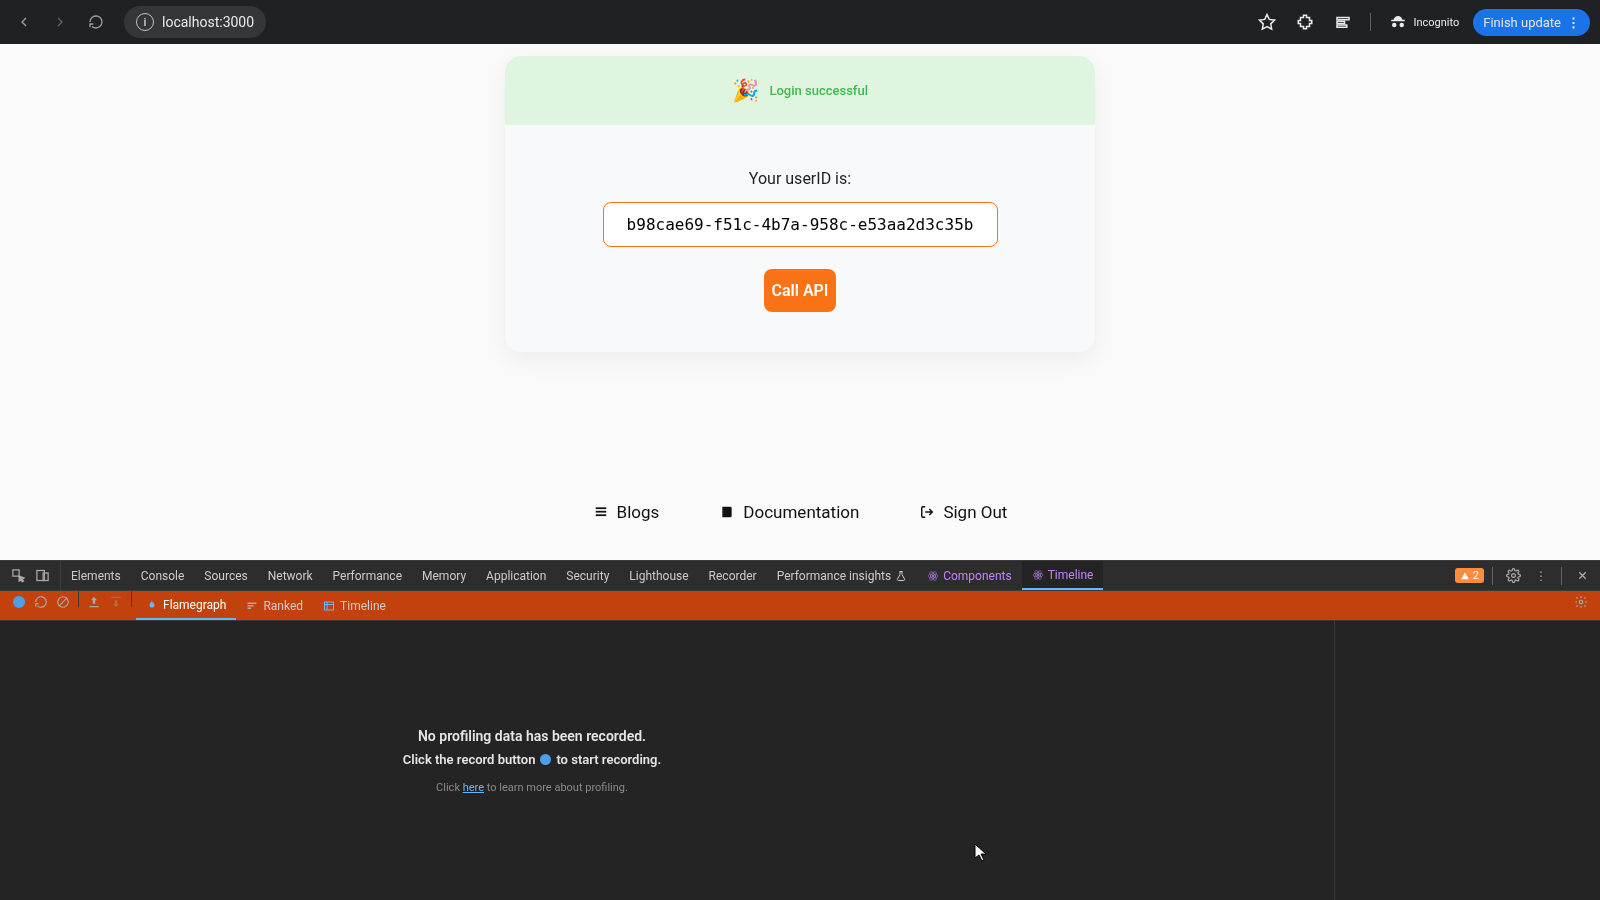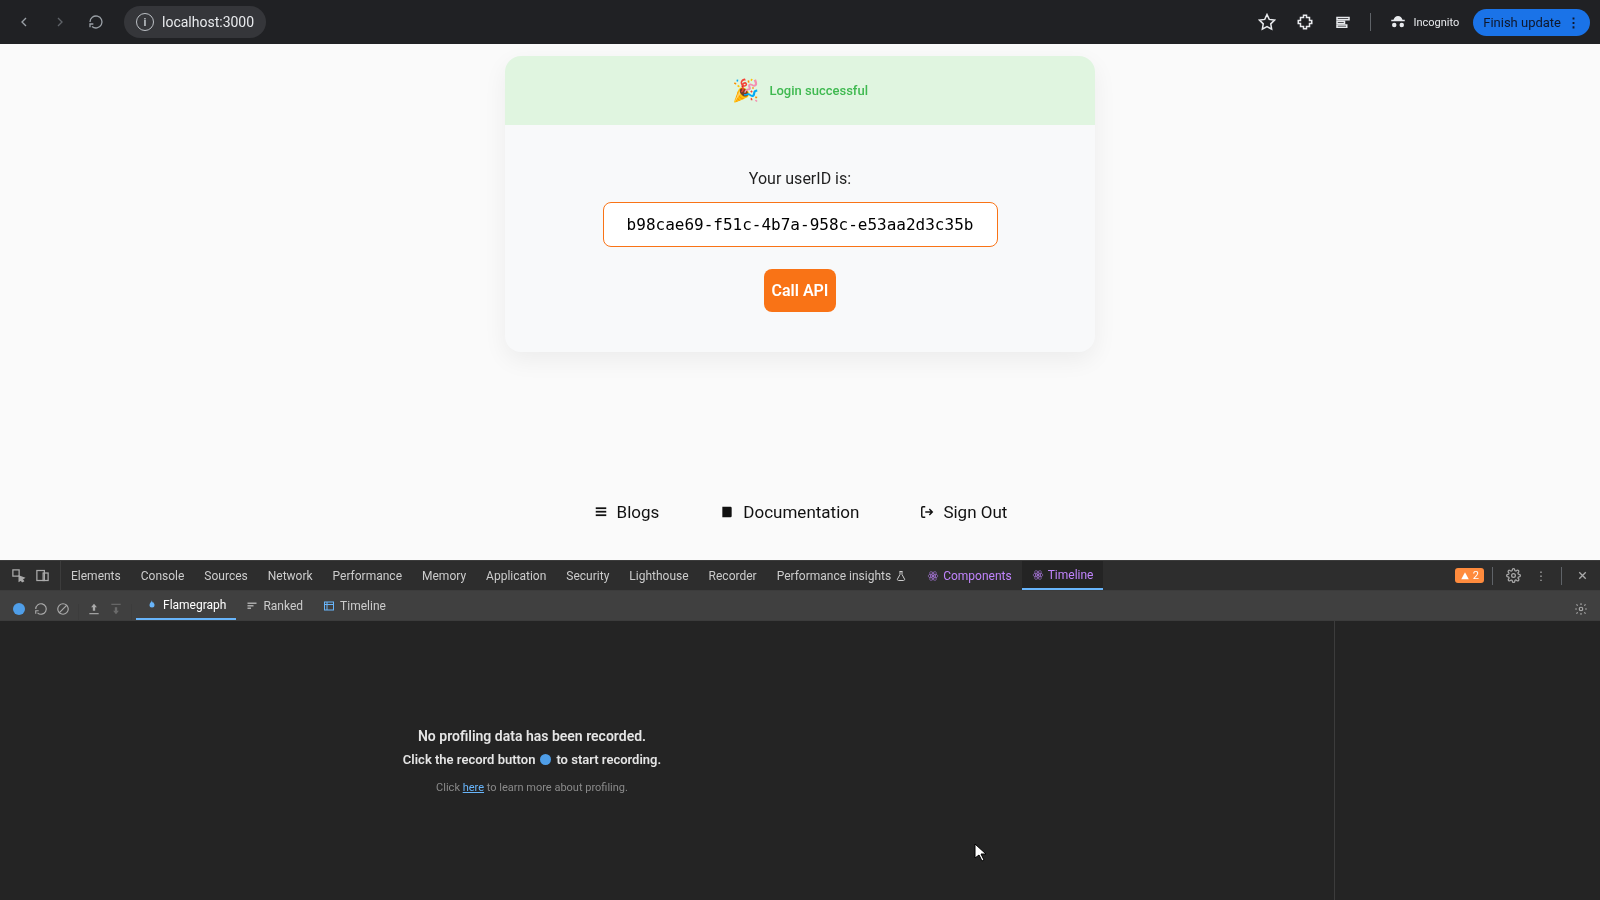--- a/index.html
+++ b/index.html
@@ -8,21 +8,21 @@
 
 .browser-bar { background: #202124; height: 44px; display: flex; align-items: center; padding: 0 10px; gap: 8px; }
 .nav-btn { width: 28px; height: 28px; display: flex; align-items: center; justify-content: center; color: #9aa0a6; border-radius: 50%; cursor: pointer; }
 .nav-btn.fwd { color: #5f6368; }
 .url-pill { background: #35363a; border-radius: 18px; height: 32px; display: flex; align-items: center; padding: 0 12px; gap: 8px; flex: 0 0 auto; margin-left: 6px; }
 .url-pill .info { width: 18px; height: 18px; border: 1.5px solid #bdc1c6; border-radius: 50%; display: flex; align-items: center; justify-content: center; color: #bdc1c6; font-size: 11px; font-weight: bold; }
 .url-text { color: #e8eaed; font-size: 14px; }
 .bar-spacer { flex: 1; }
 .chrome-icon { color: #e8eaed; width: 30px; height: 30px; display: flex; align-items: center; justify-content: center; }
 .incognito { display: flex; align-items: center; gap: 6px; color: #e8eaed; font-size: 11px; padding: 0 6px; }
-.finish-btn { background: #1a73e8; color: #0f172a; font-size: 13px; padding: 6px 10px; border-radius: 16px; display: flex; align-items: center; gap: 6px; }
+.finish-btn { background: #1a73e8; color: #e5e5e5; font-size: 13px; padding: 6px 10px; border-radius: 16px; display: flex; align-items: center; gap: 6px; }
 .finish-btn .dots { font-weight: bold; }
 .divider-v { width: 1px; height: 18px; background: #5f6368; margin: 0 4px; }
 
 
 .page { flex: 1; background: #fafafa; position: relative; overflow: hidden; }
 .card { width: 590px; margin: 12px auto 0; background: #f8f9fa; border-radius: 16px; box-shadow: 0 8px 24px rgba(0,0,0,0.06); overflow: hidden; }
 .banner { background: #e0f5e0; padding: 22px; text-align: center; display: flex; align-items: center; justify-content: center; gap: 10px; }
 .banner .emoji { font-size: 22px; }
 .banner .msg { color: #3fb950; font-size: 13px; font-weight: 500; }
 .card-body { padding: 44px 40px 40px; text-align: center; }
@@ -39,21 +39,21 @@
 .dt-tabs { height: 30px; background: #2d2d2d; display: flex; align-items: stretch; border-bottom: 1px solid #3c3c3c; }
 .dt-lefticons { display: flex; align-items: center; gap: 0px; padding: 0 6px; border-right: 1px solid #3c3c3c; }
 .dt-sicon { width: 24px; height: 24px; display: flex; align-items: center; justify-content: center; color: #aaa; }
 .dt-tab { padding: 0 10px; display: flex; align-items: center; color: #ccc; cursor: pointer; gap: 4px; }
 .dt-tab.ext { color: #c084fc; }
 .dt-tab.ext svg { color: #c084fc; }
 .dt-tab.active { color: #c084fc; border-bottom: 2px solid #68b5fb; background: #242424; }
 .dt-right { margin-left: auto; display: flex; align-items: center; gap: 4px; padding-right: 6px; }
 .warn-pill { background: #ff8b3d; color: #fff; border-radius: 3px; padding: 1px 5px; font-size: 11px; display: flex; align-items: center; gap: 3px; }
 
-.dt-toolbar { height: 30px; background: #404040; display: flex; align-items: flex-end; padding: 0 8px; border-bottom: 1px solid #3c3c3c; gap: 0; }
+.dt-toolbar { height: 30px; background: #c2410c; display: flex; align-items: flex-start; padding: 0 8px; border-bottom: 1px solid #3c3c3c; gap: 0; }
 .tb-btn { width: 22px; height: 22px; display: flex; align-items: center; justify-content: center; color: #aaa; }
 .rec-dot { width: 12px; height: 12px; border-radius: 50%; background: #4f9ee8; }
 .tb-sep { width:1px; height:16px; background:#3c3c3c; margin: 0 4px; }
 .view-tab { display: flex; align-items: center; gap: 5px; padding: 0 10px; height: 100%; cursor: pointer; color: #ccc; }
 .view-tab.active { color: #fff; border-bottom: 2px solid #68b5fb; }
 .view-tab .vicon { color: #68b5fb; }
 .tb-right { margin-left: auto; }
 
 .dt-body { flex: 1; display: flex; }
 .dt-main { flex: 1; display: flex; flex-direction: column; align-items: center; justify-content: center; border-right: 1px solid #3c3c3c; gap: 8px; padding-right:270px; }

